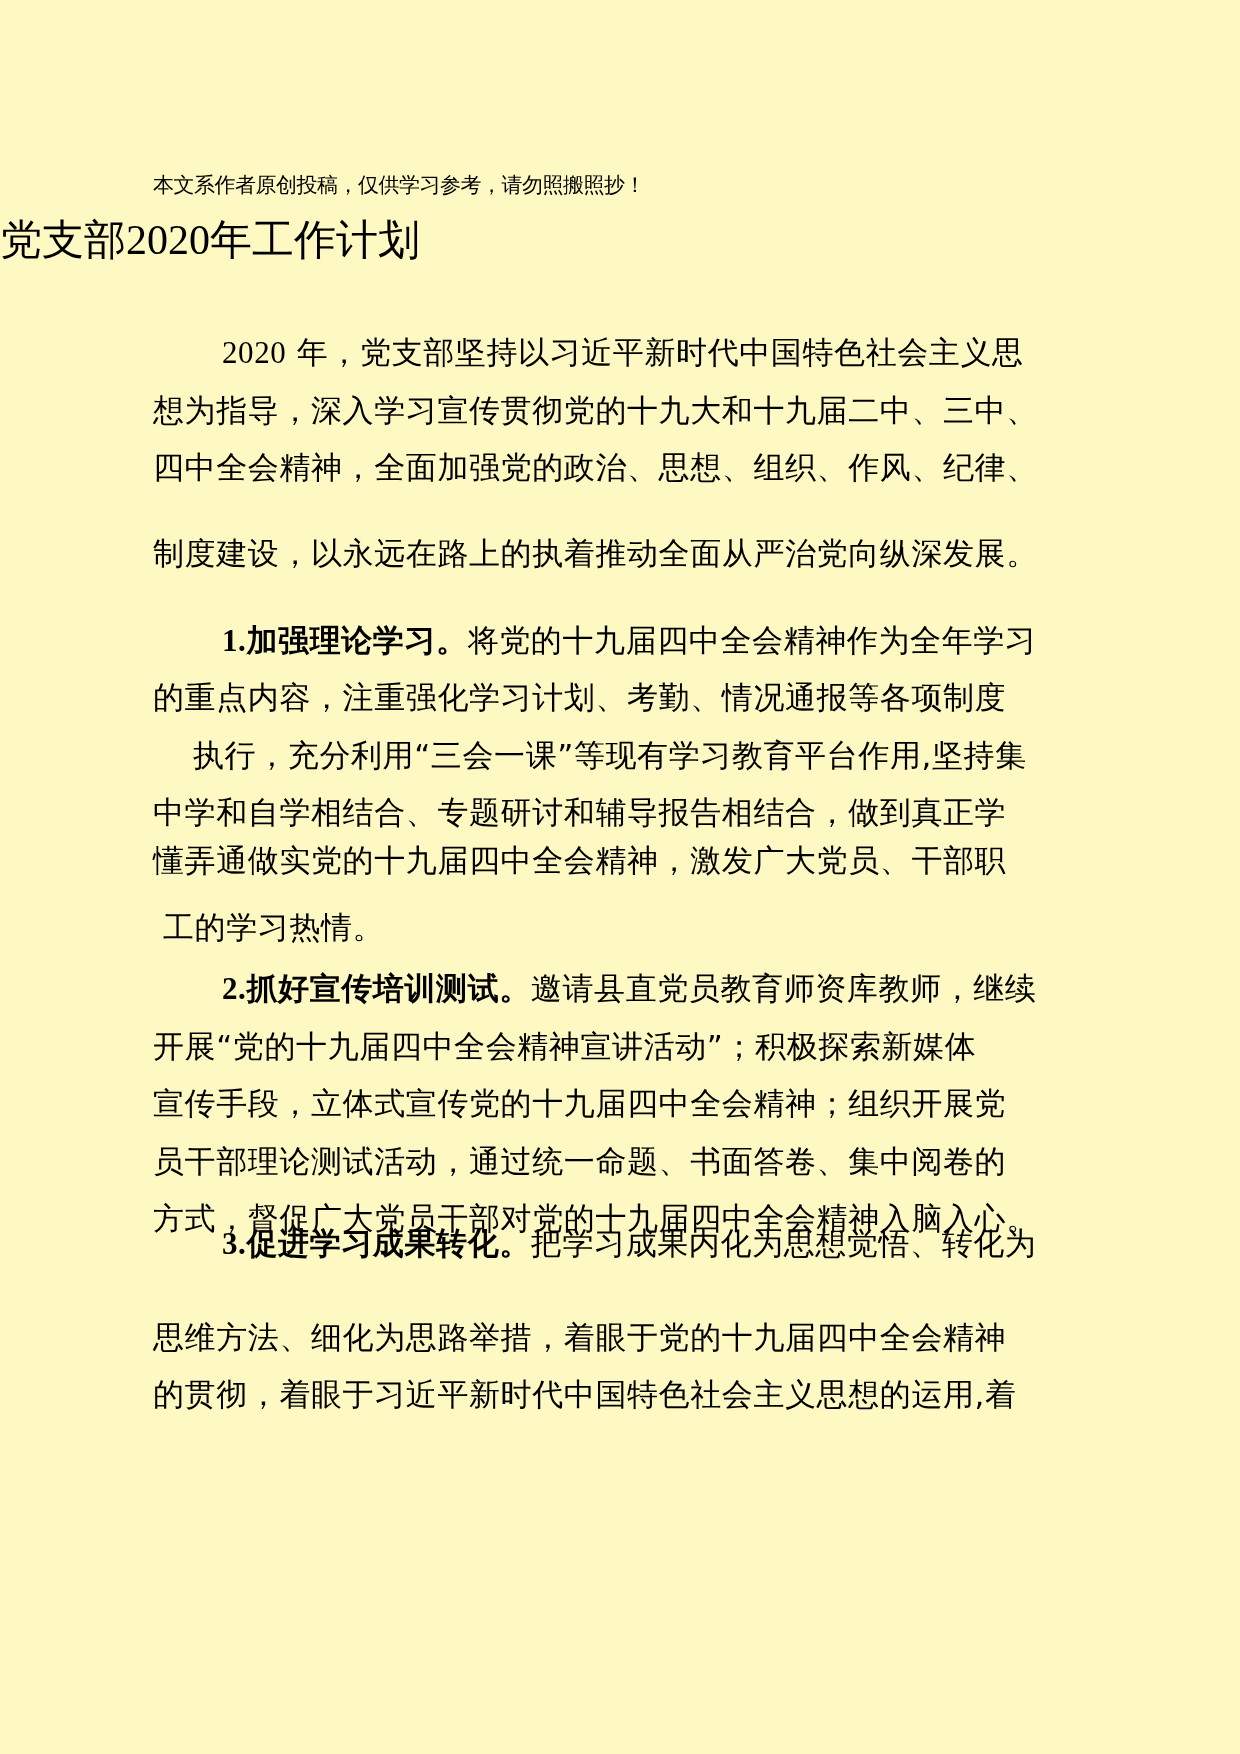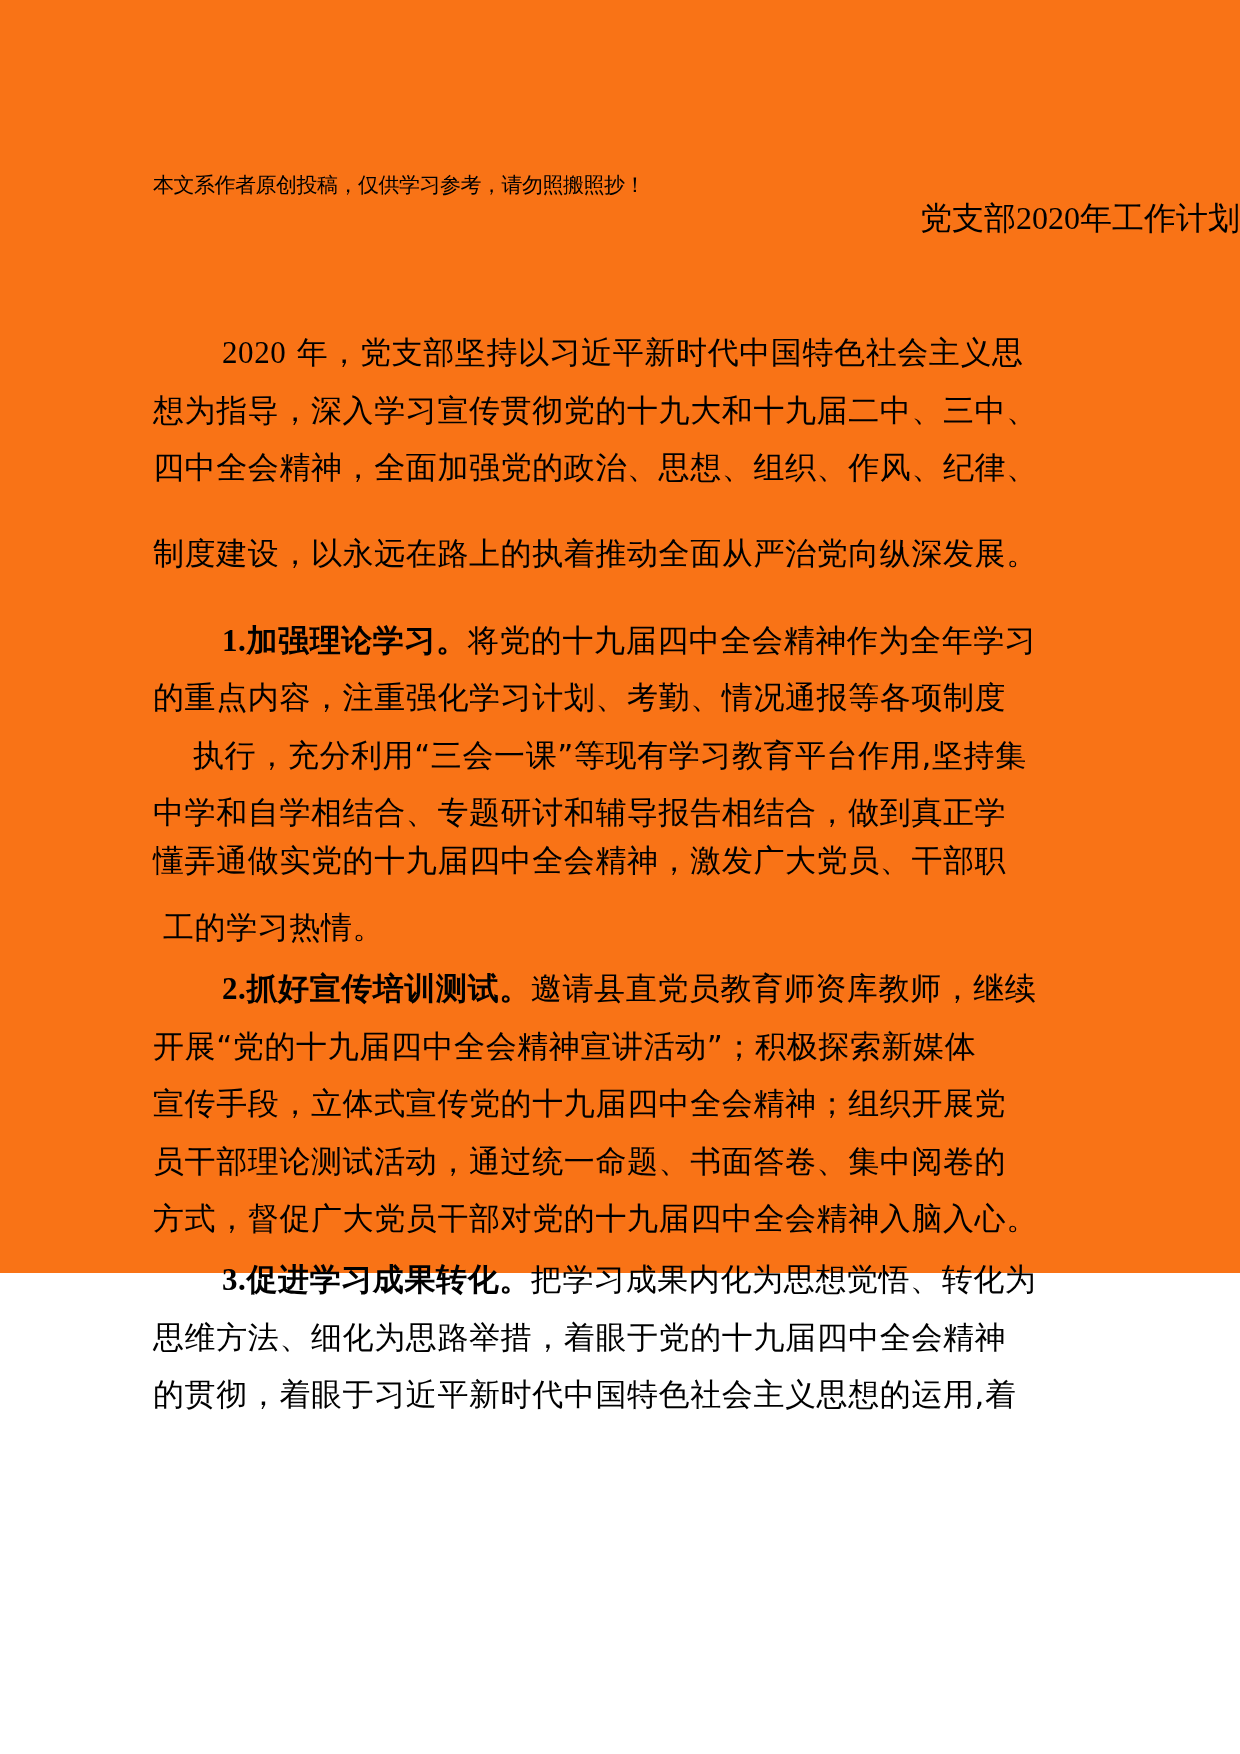--- a/index.html
+++ b/index.html
@@ -13,40 +13,40 @@
       position: relative;
       overflow: hidden;
       font-family: "DejaVu Sans", "Liberation Sans", sans-serif;
       color: #000000;
     }
     .page {
       position: absolute;
       left: 0;
       top: 0;
       width: 1240px;
-      height: 1273px;
-      background: #f97316;
+      height: 1754px;
+      background: #fef9c3;
       text-decoration: underline;
     }
     .disclaimer {
       position: absolute;
       left: 153px;
       top: 170px;
       font-size: 21px;
       line-height: 30px;
       white-space: nowrap;
       letter-spacing: -0.5px;
     }
     .title {
       position: absolute;
       left: 0;
       width: 1240px;
-      top: 190px;
-      text-align: right;
-      font-size: 32px;
+      top: 212px;
+      text-align: left;
+      font-size: 42px;
       line-height: 56px;
       white-space: nowrap;
     }
     .title .latin {
       font-family: "Liberation Serif", "DejaVu Serif", serif;
     }
     .line {
       position: absolute;
       left: 153px;
       font-size: 31px;
@@ -93,18 +93,18 @@
 
   <div>
     <div class="line indent" style="top:968px;"><span class="num" style="font-weight:bold;">2.</span><b>抓好宣传培训测试。</b><span>邀请县直党员教育师资库教师，继续</span></div>
     <div class="line" style="top:1026px;">开展“党的十九届四中全会精神宣讲活动”；积极探索新媒体</div>
     <div class="line" style="top:1083px;">宣传手段，立体式宣传党的十九届四中全会精神；组织开展党</div>
     <div class="line" style="top:1141px;">员干部理论测试活动，通过统一命题、书面答卷、集中阅卷的</div>
     <div class="line" style="top:1198px;">方式，督促广大党员干部对党的十九届四中全会精神入脑入心。</div>
   </div>
 
   <div>
-    <div class="line indent" style="top:1259px;"><span class="num" style="font-weight:bold;">3.</span><b>促进学习成果转化。</b><span>把学习成果内化为思想觉悟、转化为</span></div>
+    <div class="line indent" style="top:1223px;"><span class="num" style="font-weight:bold;">3.</span><b>促进学习成果转化。</b><span>把学习成果内化为思想觉悟、转化为</span></div>
     <div class="line" style="top:1317px;">思维方法、细化为思路举措，着眼于党的十九届四中全会精神</div>
     <div class="line" style="top:1374px;">的贯彻，着眼于习近平新时代中国特色社会主义思想的运用,着</div>
   </div>
 
 </div>
 
 </body></html>

